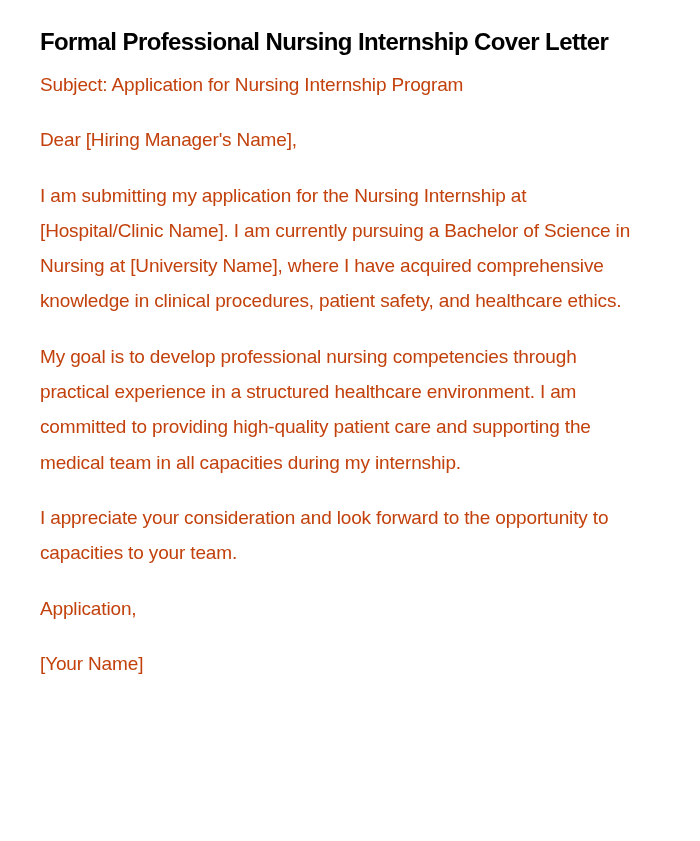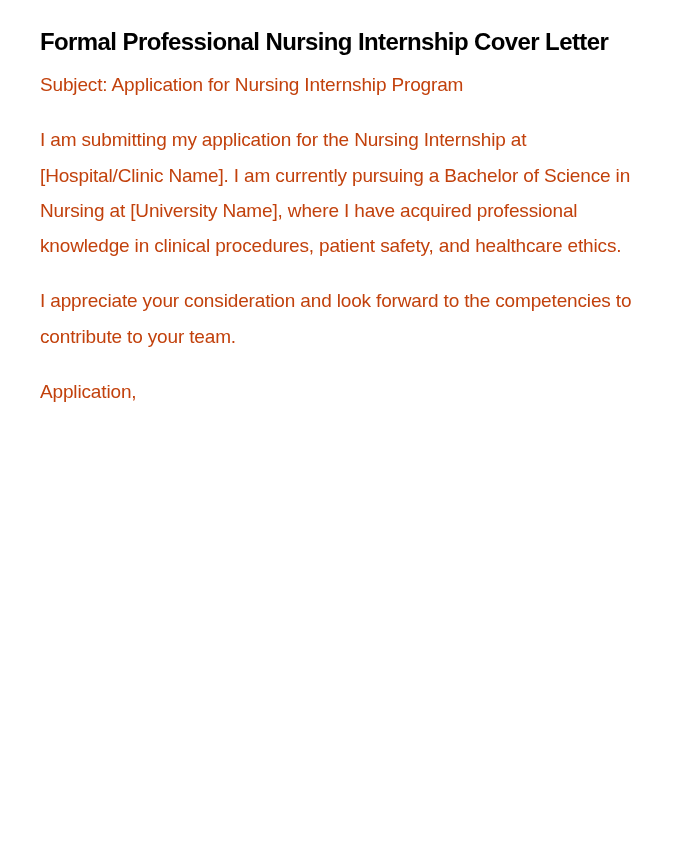--- a/index.html
+++ b/index.html
@@ -45,16 +45,19 @@
     .body-3 { margin-top: 20px; }
     .closing { margin-top: 20px; }
     .signature { margin-top: 20px; }
   </style>
 </head>
 <body>
 
 <div class="page">
   <h1 class="title">Formal Professional Nursing Internship Cover Letter</h1>
   <p class="para subject">Subject: Application for Nursing Internship Program</p>
-  <p class="para body-1">I am submitting my application for the Nursing Internship at [Hospital/Clinic Name]. I am currently pursuing a Bachelor of Science in Nursing at [University Name], where I have acquired professional knowledge in clinical procedures, patient safety, and healthcare ethics.</p>
-  <p class="para body-3">I appreciate your consideration and look forward to the competencies to contribute to your team.</p>
+  <p class="para greeting">Dear [Hiring Manager's Name],</p>
+  <p class="para body-1">I am submitting my application for the Nursing Internship at [Hospital/Clinic Name]. I am currently pursuing a Bachelor of Science in Nursing at [University Name], where I have acquired comprehensive knowledge in clinical procedures, patient safety, and healthcare ethics.</p>
+  <p class="para body-2">My goal is to develop professional nursing competencies through practical experience in a structured healthcare environment. I am committed to providing high-quality patient care and supporting the medical team in all capacities during my internship.</p>
+  <p class="para body-3">I appreciate your consideration and look forward to the opportunity to capacities to your team.</p>
   <p class="para closing">Application,</p>
+  <p class="para signature">[Your Name]</p>
 </div>
 
 </body></html>

